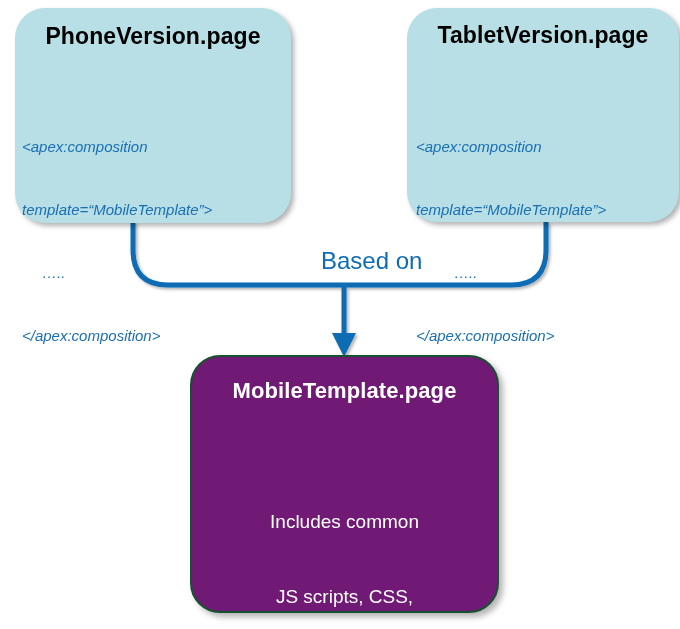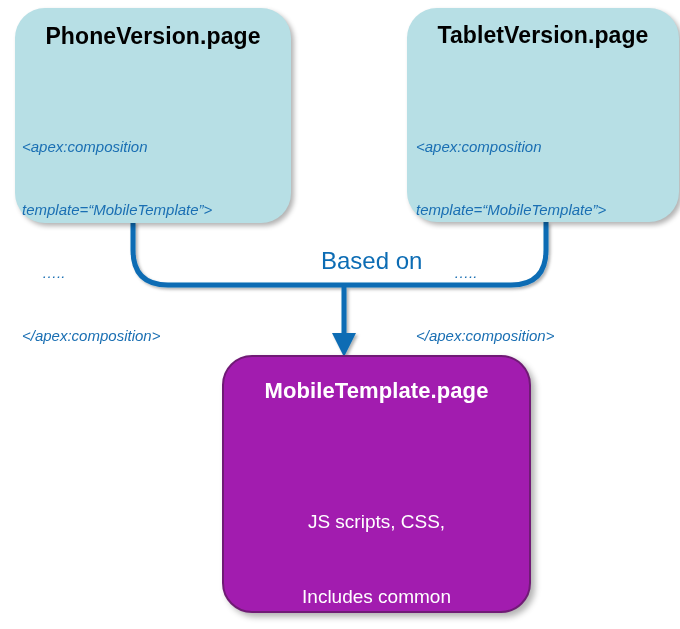--- a/index.html
+++ b/index.html
@@ -42,24 +42,23 @@
     z-index: 2;
   }
 
   .node-source {
     background: #b7dfe5;
     box-shadow: 3px 3px 5px rgba(0,0,0,0.30);
     margin-left: 7px;
   }
 
   .node-target {
-    background: #a21caf;
-    border: 2px solid #701a75;
+    background: #701a75;
+    border: 2px solid #14532d;
     box-shadow: 4px 4px 6px rgba(0,0,0,0.30);
-    margin-left: 32px;
   }
 
   #node-phone-version {
     left: 8px;
     top: 8px;
     width: 276px;
     height: 215px;
   }
 
   #node-tablet-version {
@@ -204,21 +203,21 @@
       <div>&lt;apex:composition</div>
       <div>template=“MobileTemplate”&gt;</div>
       <div class="code-indent">…..</div>
       <div>&lt;/apex:composition&gt;</div>
     </div>
   </div>
 
   <div class="node node-target" id="node-mobile-template">
     <div class="node-title">MobileTemplate.page</div>
     <div class="node-body">
+      <div>Includes common</div>
       <div>JS scripts, CSS,</div>
-      <div>Includes common</div>
       
     </div>
   </div>
 
   <div id="connector-label">Based on</div>
 
 </div>
 
 </body></html>

